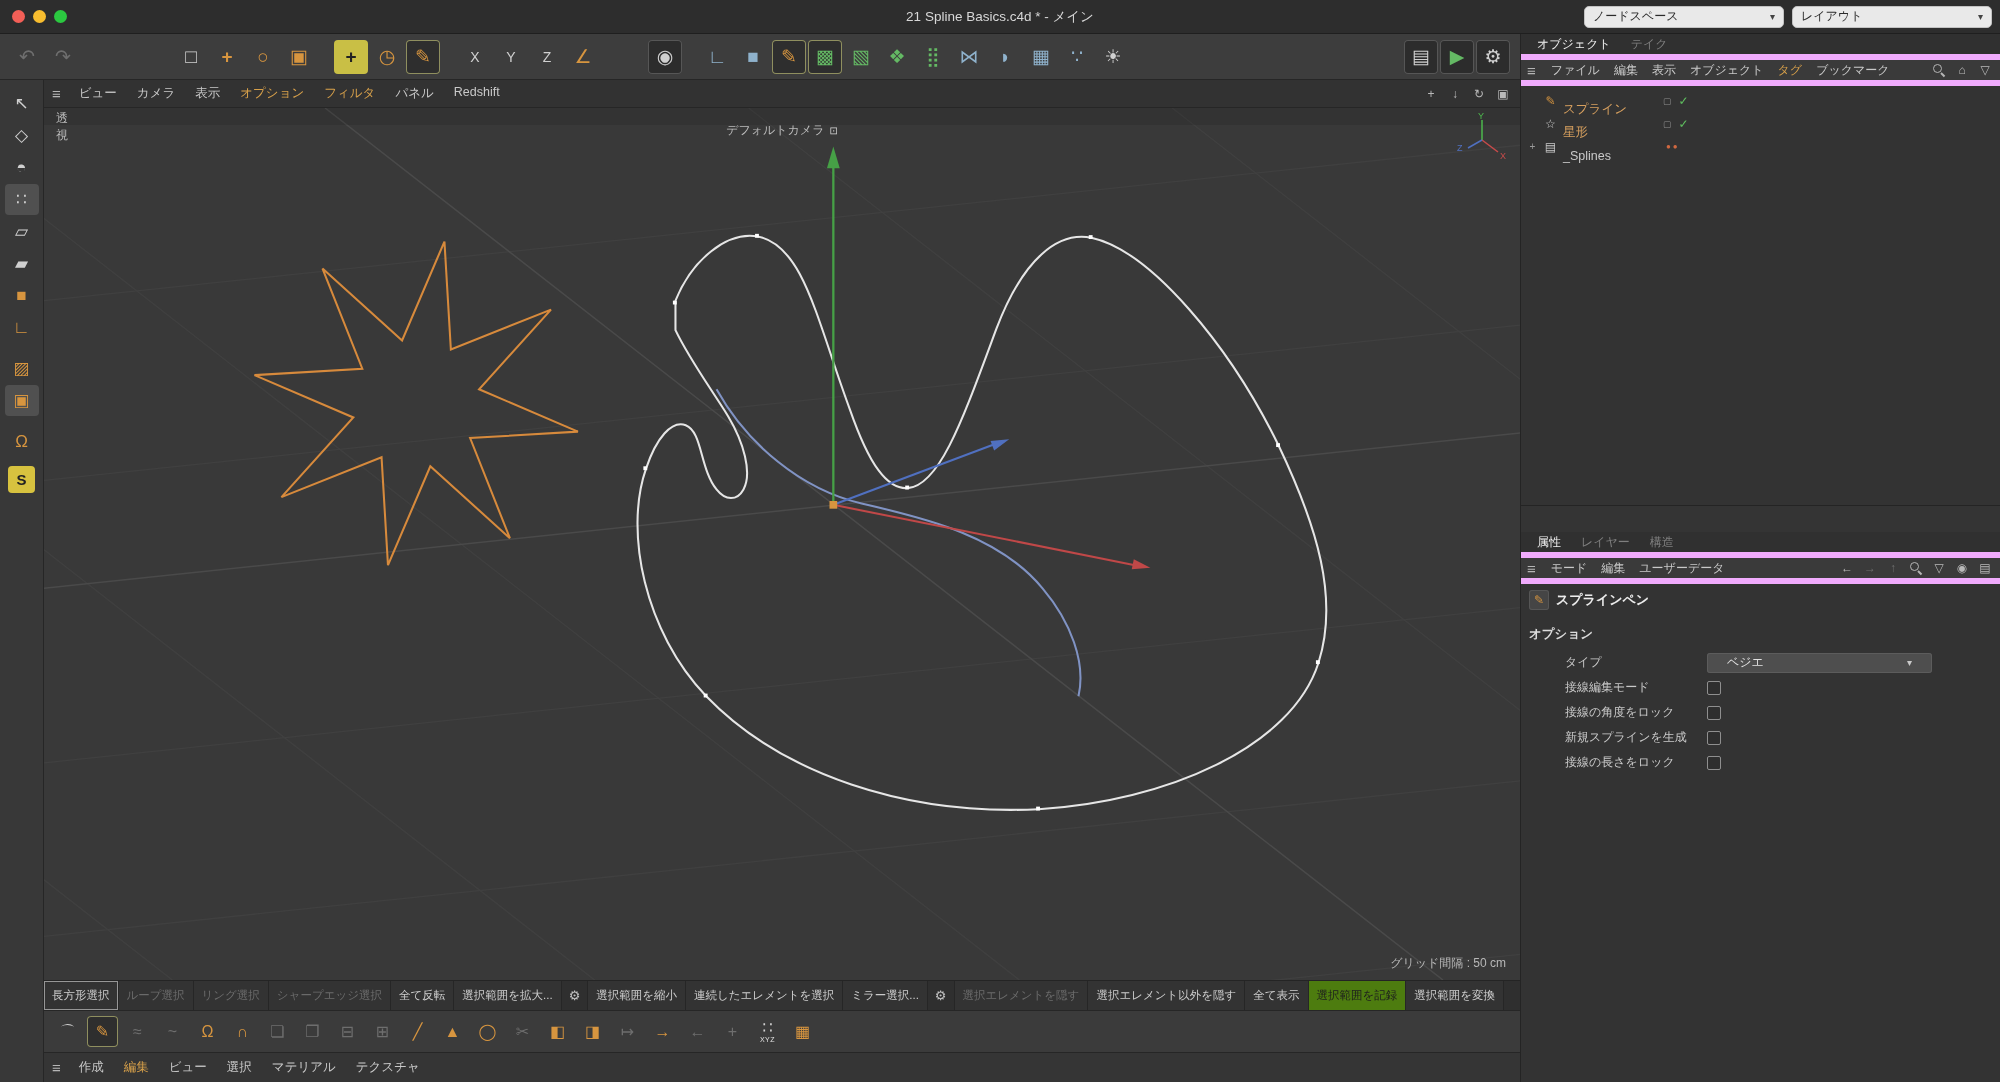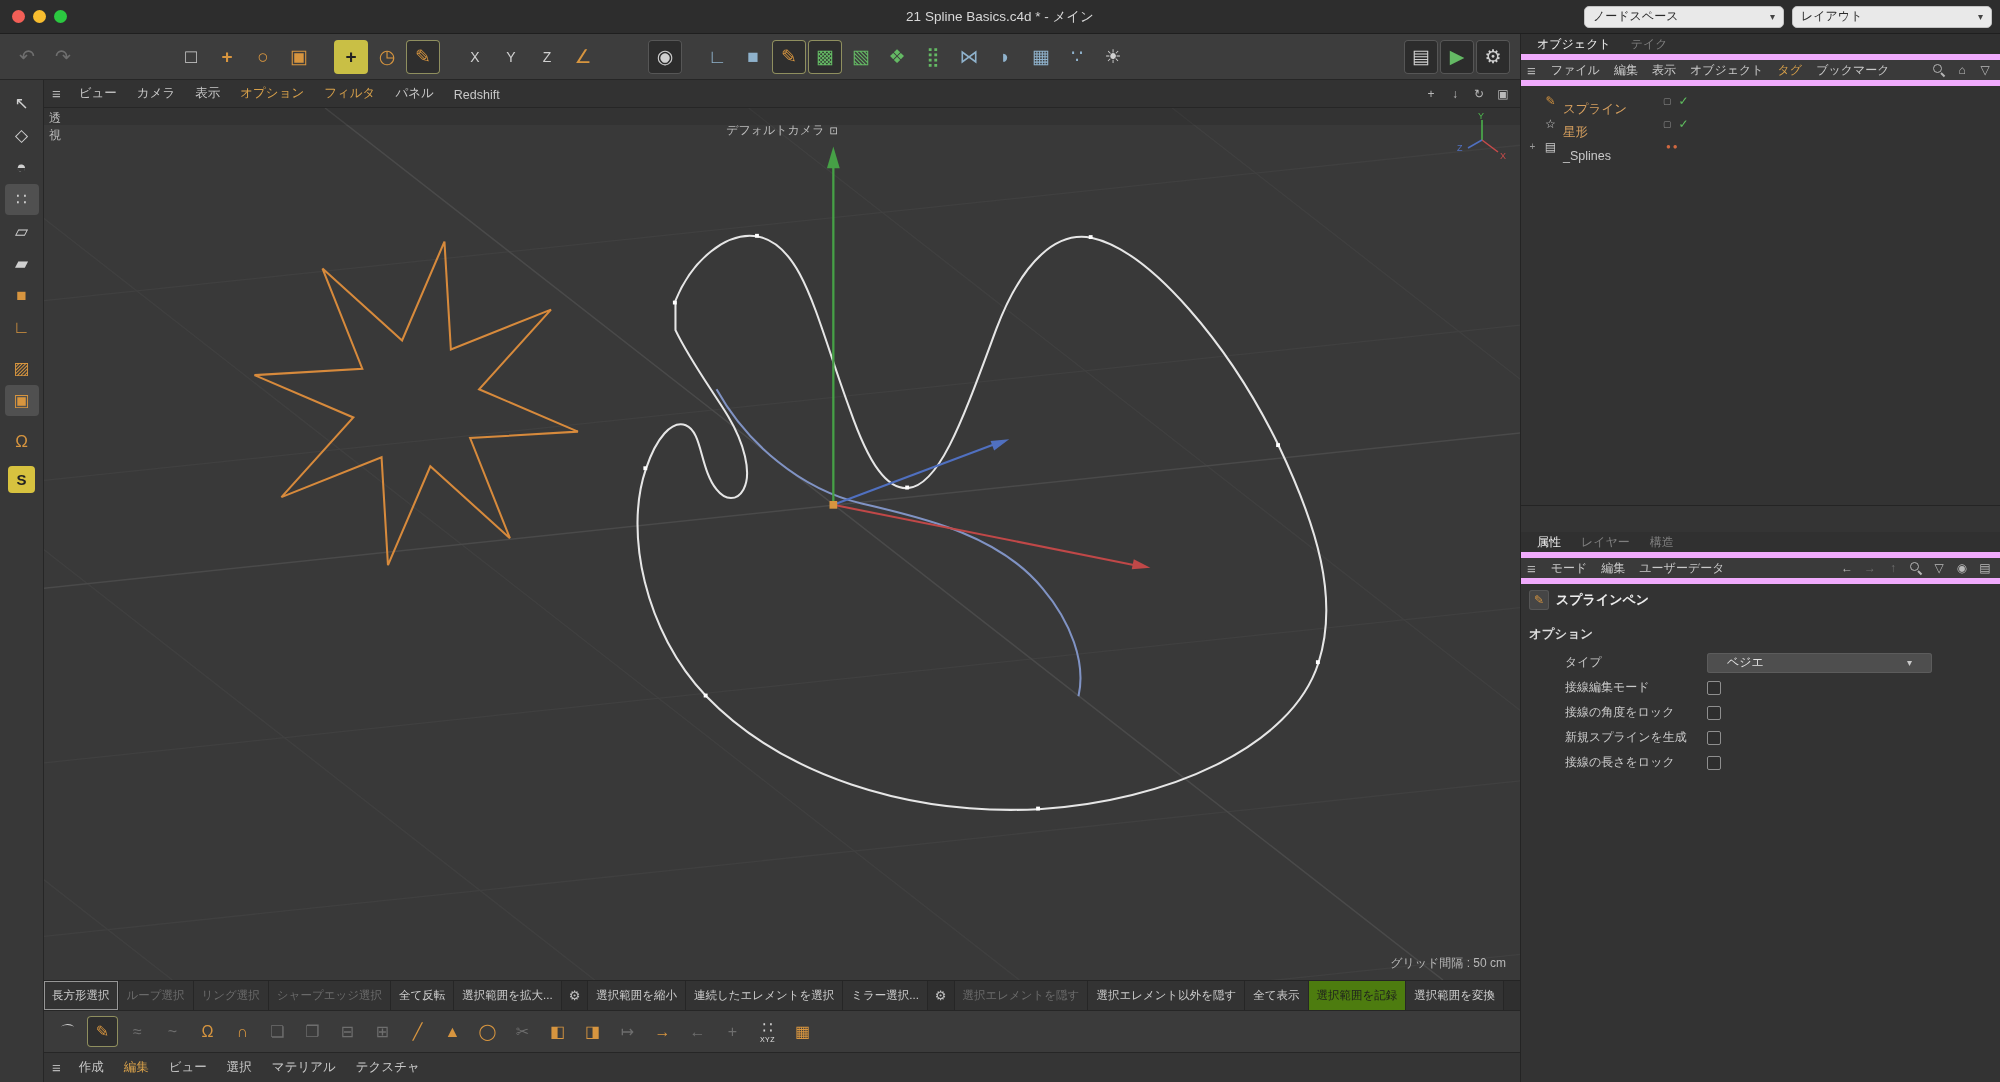--- a/index.html
+++ b/index.html
@@ -51,38 +51,38 @@
         font-size:17px;border-radius:4px;flex:none;}
   .sbtn.active{background:#505050;}
   .sbtn.mt{margin-top:9px;}
   .sbtn.badge{background:#d7c23f;color:#222;width:27px;height:27px;font-weight:bold;font-size:15px;margin-top:8px;}
 
   
   .center{flex:1;min-width:0;display:flex;flex-direction:column;}
   .vp-menubar{height:28px;flex:none;background:#323232;border-bottom:1px solid #262626;
               display:flex;align-items:center;padding:0 8px;}
   .hamburger{color:#b5b5b5;font-size:15px;margin-right:8px;line-height:1;}
-  .vp-menu,.bm-items{display:flex;align-items:flex-end;}
+  .vp-menu,.bm-items{display:flex;align-items:flex-start;}
   .mi{padding:0 10px;font-size:12.5px;color:#c9c9c9;white-space:nowrap;}
   .mi.amber{color:#d7a04a}
   .mi.sm{padding:0 7px;font-size:12px;}
   .vp-corner{margin-left:auto;display:flex;gap:6px;}
   .hicon{width:18px;height:18px;display:flex;align-items:center;justify-content:center;
          color:#b9b9b9;font-size:12px;position:relative;flex:none;}
   .hicon.dim{color:#6e6e6e}
   .mag::before{content:"";position:absolute;left:3px;top:3px;width:7px;height:7px;
                border:1.5px solid #b5b5b5;border-radius:50%;}
   .mag::after{content:"";position:absolute;left:11px;top:11px;width:5px;height:2px;background:#b5b5b5;
               transform:rotate(45deg);transform-origin:0 50%;}
 
   .viewport{flex:1;min-height:0;position:relative;background:#393939;overflow:hidden;}
   .vp-svg{position:absolute;inset:0;width:100%;height:100%;}
   .vp-topband{position:absolute;top:0;left:0;right:0;height:17px;background:rgba(0,0,0,.10);}
   .vp-label{position:absolute;font-size:12px;color:#bdbdbd;}
-  .vp-label.tl{top:2px;left:5px;}
+  .vp-label.tl{top:2px;left:12px;}
   .vp-label.cam{top:14px;left:50%;transform:translateX(-50%);display:flex;gap:5px;align-items:center;}
   .vp-label.cam .cami{font-size:10px;color:#cfcfcf;}
   .vp-label.grid{bottom:8px;right:14px;color:#b8b8b8;}
   .vp-gizmo{position:absolute;top:4px;right:8px;}
 
   
   .selbar{height:30px;flex:none;background:#2f2f2f;border-top:1px solid #242424;
           display:flex;align-items:stretch;overflow:hidden;}
   .sb{display:flex;align-items:center;padding:0 8px;font-size:11.5px;color:#cfcfcf;background:#333;
       border-right:1px solid #262626;white-space:nowrap;flex:none;}

